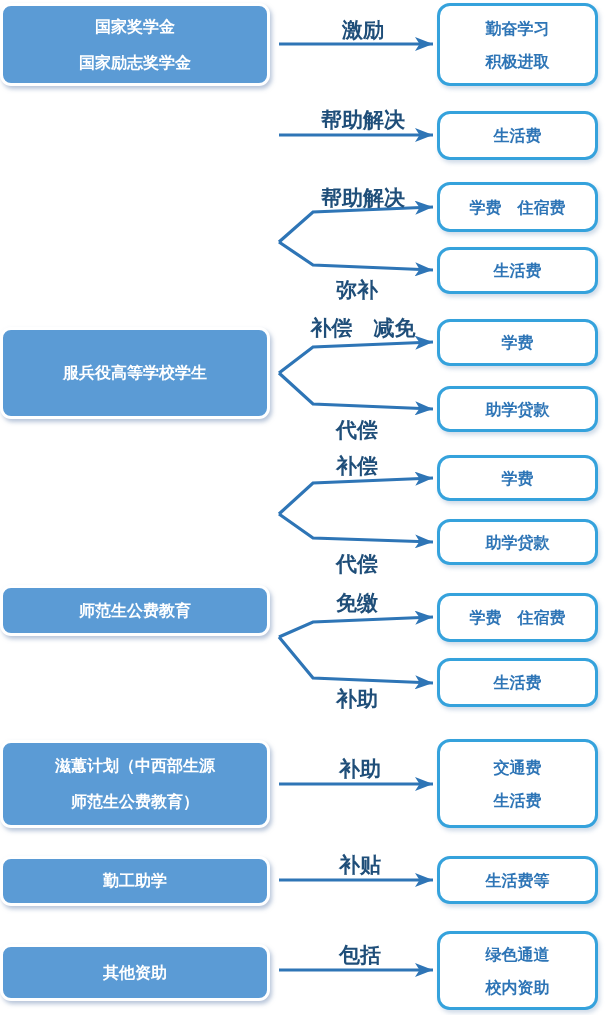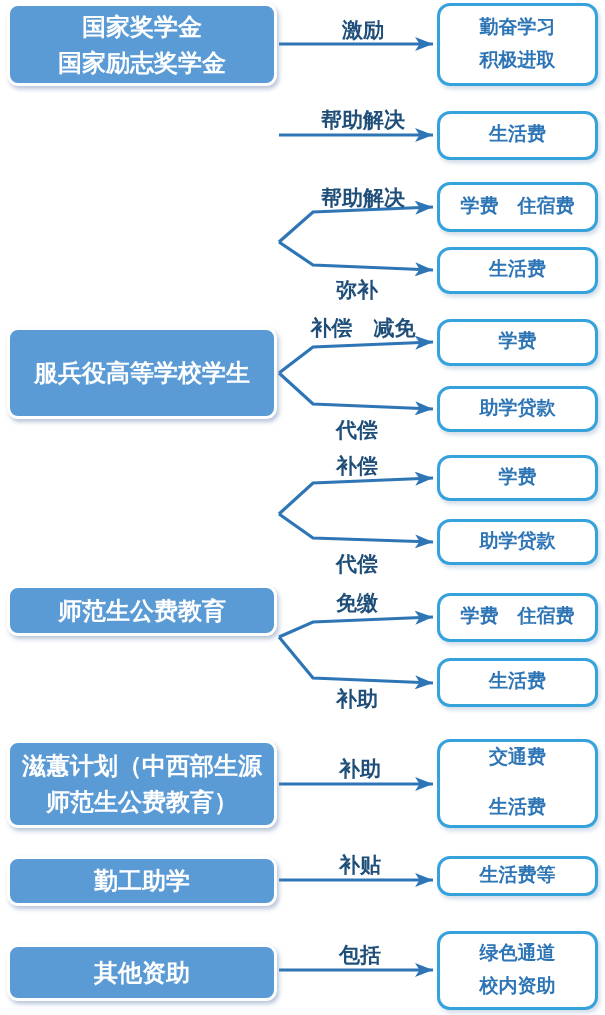--- a/index.html
+++ b/index.html
@@ -17,38 +17,37 @@
     font-family:"DejaVu Serif","Liberation Serif",serif;
     font-size:21px;font-weight:bold;
   }
   #ah path{fill:var(--arrow,#2E75B6);}
   .node{
     position:absolute;box-sizing:border-box;
     display:flex;flex-direction:column;align-items:center;justify-content:center;
     text-align:center;font-weight:bold;
   }
   .lnode{
-    left:7px;width:270px;
+    left:0;width:270px;
     background:var(--left-fill,#5B9BD5);
     border:3px solid var(--left-border,#FFFFFF);
     border-radius:11px;
     color:var(--left-text,#FFFFFF);
-    font-size:24px;line-height:36px;
+    font-size:16px;line-height:36px;
     box-shadow:2px 3px 4px rgba(125,150,185,0.55);
     text-align:right;
   }
   .rnode{
     left:437px;width:161px;
     background:var(--right-fill,#FFFFFF);
     border:3px solid var(--right-border,#35A2DC);
     border-radius:13px;
     color:var(--right-text,#2E75B6);
-    font-size:19px;line-height:33px;
+    font-size:16px;line-height:33px;
     box-shadow:2px 3px 4px rgba(150,175,205,0.45);
-    font-family:Liberation Mono, monospace;
   }
   .ln{display:block;white-space:nowrap;}
 </style>
 </head>
 <body>
 
 <div class="canvas">
 
   <svg class="edges-layer" viewBox="0 0 605 1015">
     <defs>
@@ -142,25 +141,25 @@
   </div>
   <div class="node rnode" style="top:519px;height:46px;">
     <span class="ln">助学贷款</span>
   </div>
   <div class="node rnode" style="top:593px;height:49px;">
     <span class="ln">学费　住宿费</span>
   </div>
   <div class="node rnode" style="top:658px;height:49px;">
     <span class="ln">生活费</span>
   </div>
-  <div class="node rnode" style="top:739px;height:89px;justify-content:space-between;">
+  <div class="node rnode" style="top:739px;height:89px;">
     <span class="ln">交通费</span>
     <span class="ln">生活费</span>
   </div>
-  <div class="node rnode" style="top:856px;height:40px;">
+  <div class="node rnode" style="top:856px;height:48px;">
     <span class="ln">生活费等</span>
   </div>
   <div class="node rnode" style="top:931px;height:79px;justify-content:center;">
     <span class="ln">绿色通道</span>
     <span class="ln">校内资助</span>
   </div>
 
 </div>
 
 </body></html>

